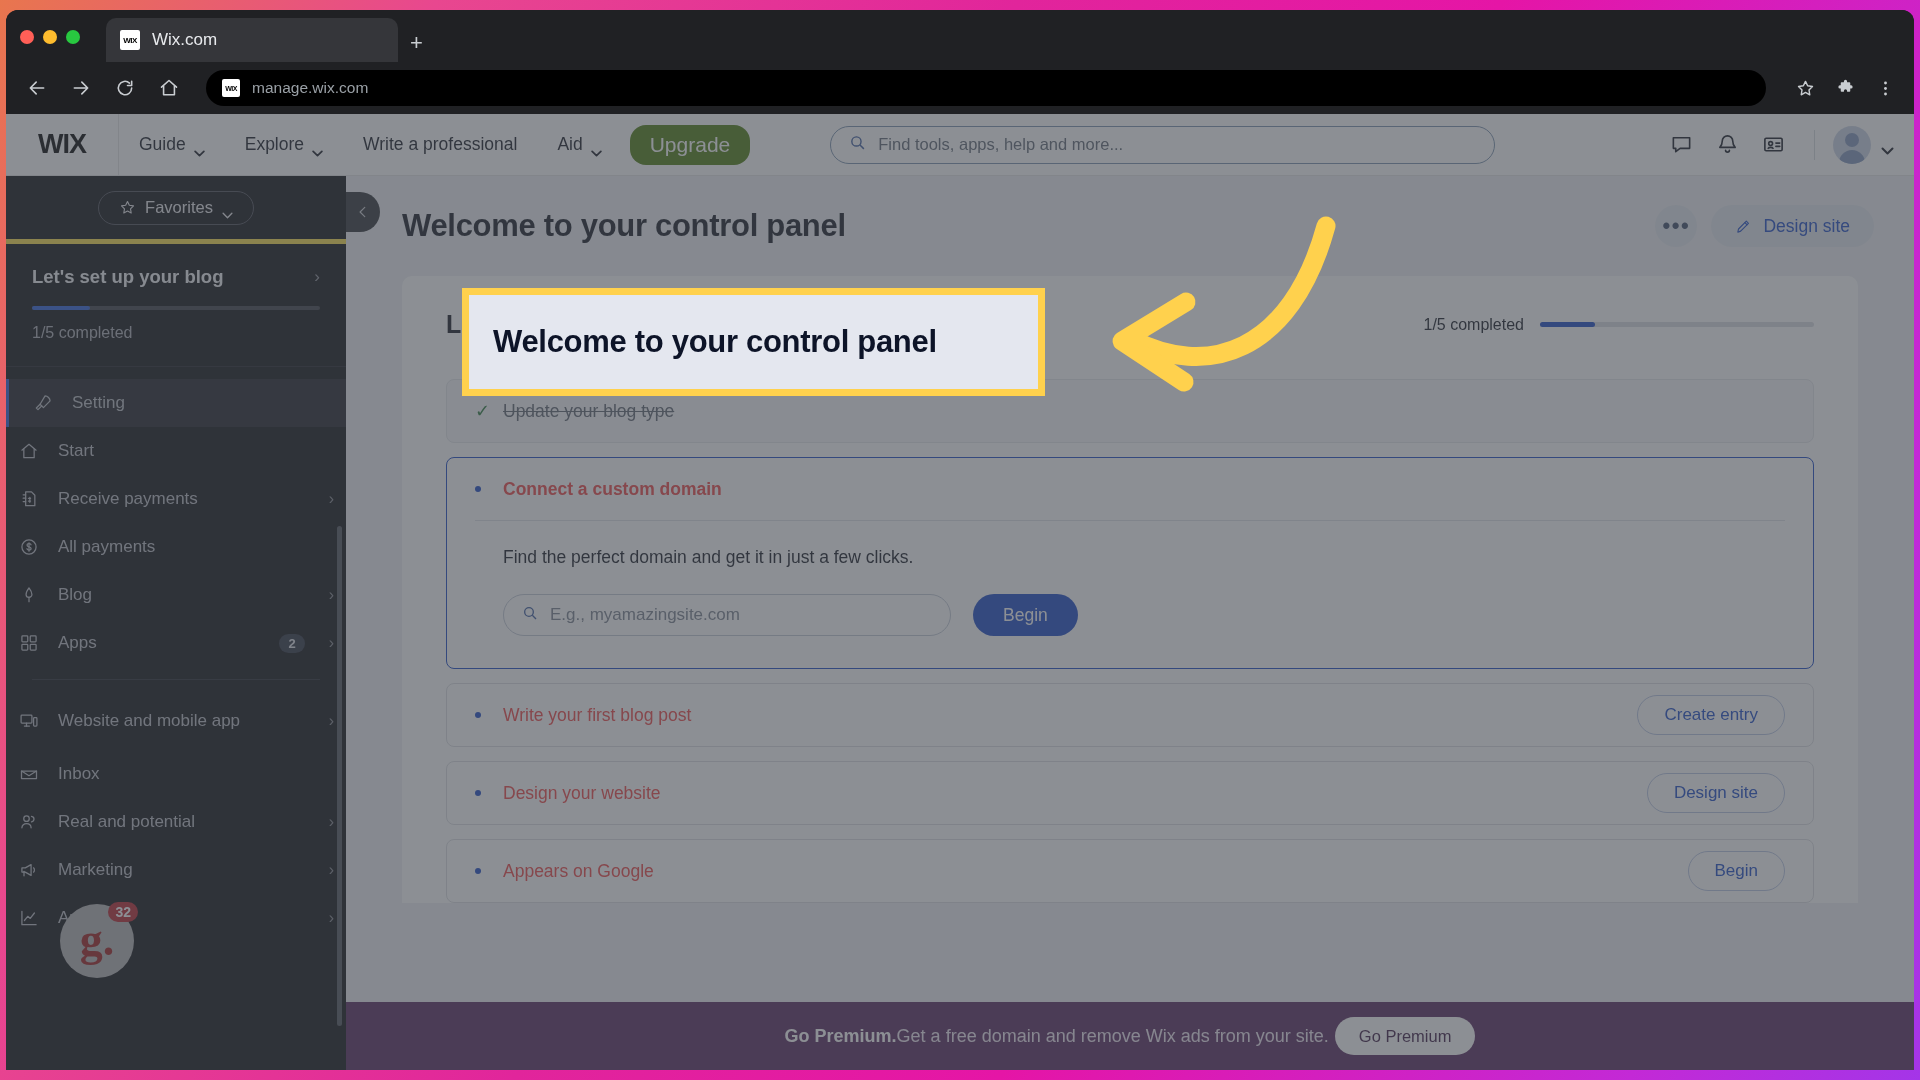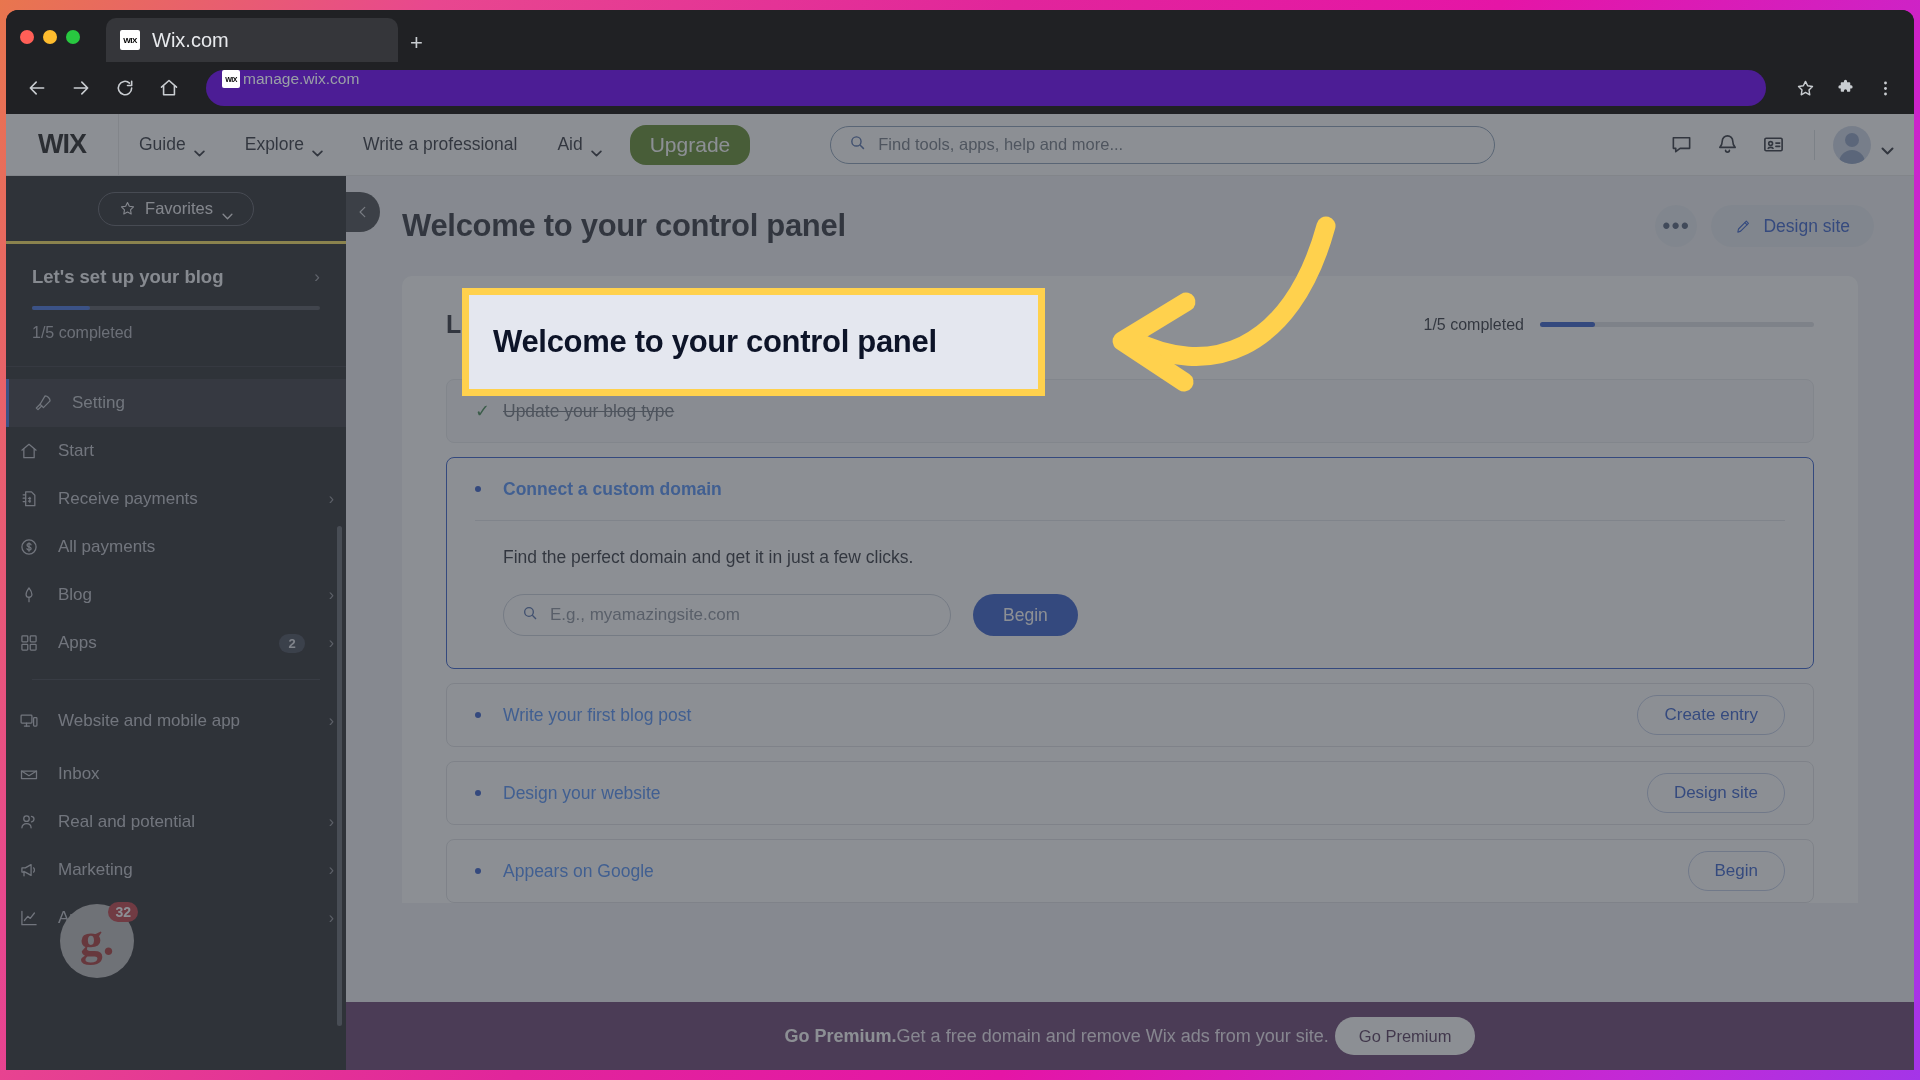--- a/index.html
+++ b/index.html
@@ -27,36 +27,36 @@
     position: absolute; left: 100px; top: 8px;
     width: 292px; height: 44px;
     background: #35363a; border-radius: 10px 10px 0 0;
     display: flex; align-items: center; padding: 0 14px; gap: 12px;
   }
   .favicon {
     width: 20px; height: 20px; background: #fff; border-radius: 2px;
     display: flex; align-items: center; justify-content: center;
     font-size: 8px; font-weight: 800; color: #000; letter-spacing: -0.5px;
   }
-  .tabtitle { color: #e8eaed; font-size: 20px; text-align: center; }
+  .tabtitle { color: #e8eaed; font-size: 17px; text-align: center; }
   .newtab {
     position: absolute; left: 404px; top: 22px;
     color: #c9cdd1; font-size: 22px; line-height: 1; font-weight: 300;
   }
 
   .toolbar { height: 52px; display: flex; align-items: center; padding: 0 14px; background: #202124; }
   .navbtn {
     width: 34px; height: 34px; margin-right: 10px;
     display: flex; align-items: center; justify-content: center;
     color: #c9cdd1;
   }
   .navbtn svg { stroke: #c9cdd1; fill: none; stroke-width: 1.9; stroke-linecap: round; stroke-linejoin: round; }
   .omnibox {
-    flex: 1; height: 36px; background: #4c1d95; border-radius: 18px;
-    display: flex; padding: 0 16px; gap: 3px;
+    flex: 1; height: 36px; background: #000000; border-radius: 18px;
+    display: flex; align-items: center; padding: 0 16px; gap: 12px;
     margin-left: 10px; margin-right: 14px;
   }
   .omnibox .favicon { width: 18px; height: 18px; font-size: 7px; }
   .omnitext { color: #9aa0a6; font-size: 15.5px; }
   .tbicon { width: 30px; height: 30px; margin-left: 10px; display:flex; align-items:center; justify-content:center; }
   .tbicon svg { stroke:#c9cdd1; fill:none; stroke-width:1.8; stroke-linejoin:round; stroke-linecap:round; }
 
   
   #app {
     position: relative;
@@ -112,21 +112,21 @@
   .avatar .body { position: absolute; width: 26px; height: 16px; border-radius: 13px 13px 0 0; background: #7e94bb; left: 6px; top: 24px; }
 
   
   .appbody { display: flex; height: 894px; position: relative; }
 
   
   .sidebar {
     width: 340px; background: #0d0e12; color: #c5c7cc;
     position: relative; flex: 0 0 340px; z-index: 6;
   }
-  .favbar { height: 68px; display: flex; align-items: center; justify-content: center; border-bottom: 3px solid #fde047; }
+  .favbar { height: 68px; display: flex; align-items: center; justify-content: center; border-bottom: 5px solid #fde047; }
   .favbtn {
     border: 1px solid #4a4d55; border-radius: 18px; height: 34px;
     display: flex; align-items: center; gap: 9px; padding: 0 20px;
     color: #e6e7ea; font-size: 16.5px;
   }
   .favbtn svg { stroke: #e6e7ea; fill: none; stroke-width: 1.6; stroke-linejoin: round; }
   .setupblock { padding: 22px 26px 24px 26px; border-bottom: 1px solid #1d1f25; }
   .setuprow { display: flex; align-items: center; justify-content: space-between; }
   .setuptitle { font-size: 18.5px; font-weight: 700; color: #f0f1f3; }
   .sbchev { color: #8d9097; font-size: 17px; }
@@ -199,21 +199,21 @@
 
   .tasks { margin-top: 40px; }
   .task {
     border: 1px solid #dcdee2; border-radius: 8px; margin-bottom: 14px;
     background: #fff;
   }
   .taskrow { display: flex; align-items: center; padding: 0 28px; height: 62px; }
   .bullet { width: 20px; flex: 0 0 20px; display: flex; align-items: center; justify-content: flex-start; }
   .bullet .dot { width: 6px; height: 6px; border-radius: 50%; background: #1a48c4; }
   .bullet .chk { color: #2b7a3d; font-size: 18px; line-height: 1; }
-  .tasklabel { font-size: 17.5px; color: #3b82f6; margin-left: 8px; }
+  .tasklabel { font-size: 17.5px; color: #ef4444; margin-left: 8px; }
   .task.done .tasklabel { color: #5e6470; text-decoration: line-through; }
   .task.done { background: #f7f8f9; border-color: #e4e6ea; }
   .task.open { border: 1px solid #1a48c4; }
   .task.open .tasklabel { font-weight: 700; }
   .taskbtn {
     margin-left: auto; border: 1px solid #b9c6e3; color: #1c4bc6; border-radius: 20px;
     height: 40px; display: flex; align-items: center; padding: 0 26px; font-size: 17px;
   }
   .taskbody { border-top: 1px solid #dfe2e7; margin: 0 28px; padding: 26px 0 32px 28px; }
   .tasksub { font-size: 17.5px; color: #131720; }

